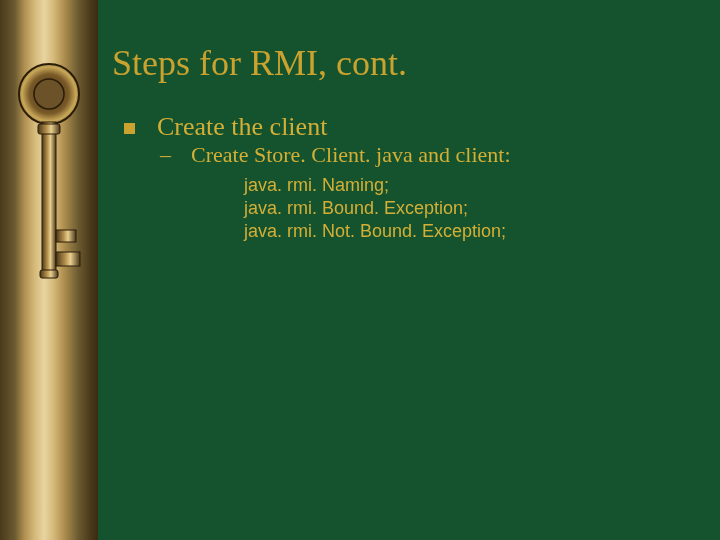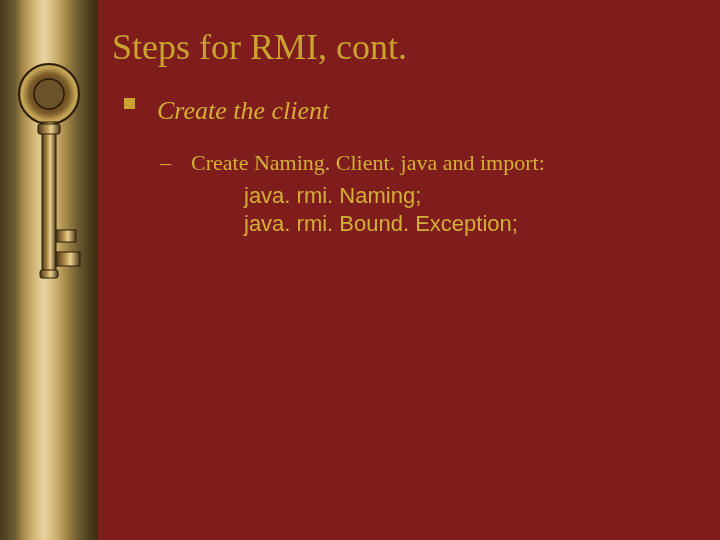--- a/index.html
+++ b/index.html
@@ -22,39 +22,38 @@
   }
   .key-wrap {
     position: absolute;
     left: 16px;
     top: 60px;
     width: 66px;
     height: 240px;
   }
   .content {
     flex: 1;
-    background: #7f1d1d;
-    padding: 28px 20px 20px 14px;
+    background: #14532d;
+    padding: 44px 20px 20px 14px;
     color: #d4af37;
   }
   .title {
     font-size: 36px;
     font-weight: normal;
     color: #c9a22f;
     margin-bottom: 28px;
     line-height: 1.1;
   }
   .level1 {
     display: flex;
-    align-items: flex-start;
+    align-items: center;
     font-size: 26px;
     color: #d4af37;
     margin-left: 12px;
-    margin-bottom: 24px;
-    font-style: italic;
+    margin-bottom: 0;
   }
   .bullet-square {
     display: inline-block;
     width: 11px;
     height: 11px;
     background: #c9a22f;
     margin-right: 22px;
     position: relative;
     top: 2px;
     flex-shrink: 0;
@@ -66,21 +65,21 @@
     color: #d4af37;
     margin-left: 48px;
     margin-bottom: 6px;
   }
   .dash {
     margin-right: 20px;
     flex-shrink: 0;
   }
   .imports {
     margin-left: 132px;
-    font-size: 22px;
+    font-size: 18px;
     line-height: 1.28;
     color: #d4af37;
     font-family: Arial, Helvetica, sans-serif;
   }
   .imports div { white-space: nowrap; }
 </style>
 </head>
 <body>
 
 <div class="sidebar">
@@ -114,20 +113,21 @@
 <div class="content">
   <h1 class="title">Steps for RMI, cont.</h1>
 
   <div class="level1">
     <span class="bullet-square"></span>
     <span>Create the client</span>
   </div>
 
   <div class="level2">
     <span class="dash">–</span>
-    <span>Create Naming. Client. java and import:</span>
+    <span>Create Store. Client. java and client:</span>
   </div>
 
   <div class="imports">
     <div>java. rmi. Naming;</div>
     <div>java. rmi. Bound. Exception;</div>
+    <div>java. rmi. Not. Bound. Exception;</div>
   </div>
 </div>
 
 </body></html>

